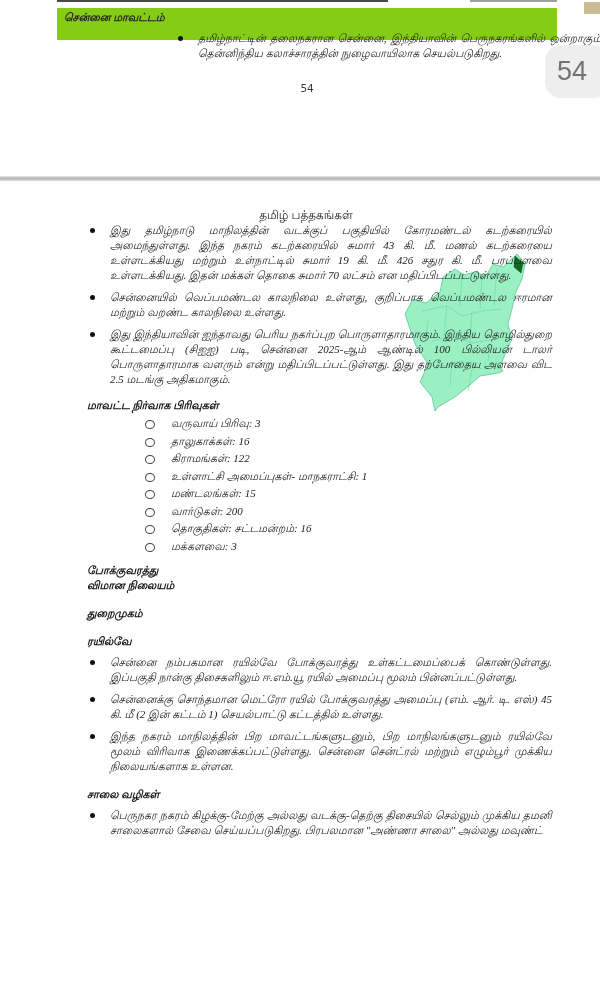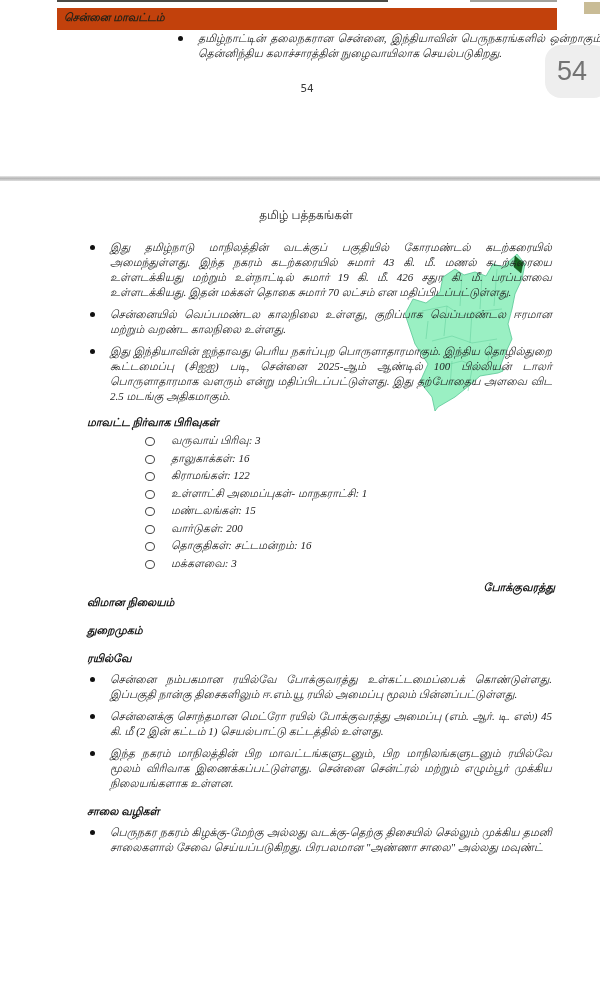--- a/index.html
+++ b/index.html
@@ -6,54 +6,54 @@
   .doc{
     position:relative;width:600px;height:1000px;background:#ffffff;
     overflow:hidden;font-family:"Liberation Serif",serif;color:#1c1c1c;
   }
   
   .top-sliver{position:absolute;top:0;height:2px;}
   .sliver-dark{left:57px;width:331px;background:#4b4a45;}
   .sliver-light{left:470px;width:87px;background:#a2a29c;}
   .sliver-tan{position:absolute;left:584px;top:2px;width:16px;height:12px;background:#c9bc96;}
   .district-header{
-    position:absolute;left:57px;top:8px;width:500px;height:22px;
-    background:#c2410c;box-sizing:border-box;padding:1px 0 16px 7px;
+    position:absolute;left:57px;top:8px;width:500px;height:32px;
+    background:#84cc16;box-sizing:border-box;padding:1px 0 16px 7px;
     font-size:11px;font-weight:bold;font-style:italic;color:#2a2317;line-height:16px;
   }
   .p54-bullet{position:absolute;left:88px;top:31px;width:464px;}
   .p54-num{position:absolute;left:57px;top:82px;width:500px;text-align:center;
     font-family:"DejaVu Sans Mono",monospace;font-size:11px;color:#3a3a3a;}
   .page-badge{
     position:absolute;left:545px;top:45px;width:64px;height:53px;background:#eeeeee;
     border-radius:16px;display:flex;align-items:center;justify-content:flex-start;
     padding-left:12px;box-sizing:border-box;
     font-family:"Liberation Sans",sans-serif;font-size:27px;color:#737373;
   }
   
   .page-separator{position:absolute;left:0;top:176px;width:600px;height:5px;
     background:linear-gradient(#e9e9e9,#b5b5b5 45%,#dedede);}
   
   .page55{position:absolute;left:0;top:181px;width:600px;}
   .p55-title{margin:27px 45px 0 57px;text-align:center;font-size:12px;color:#222;}
-  .bullets{margin-top:17px;}
+  .bullets{}
   .bullet-row{display:flex;margin:0 48px 7px 88px;}
   .bullet-marker{flex:0 0 22px;position:relative;}
   .bullet-marker::before{content:"";position:absolute;left:2px;top:5px;width:5px;height:5px;
     border-radius:50%;background:#111;}
   .bullet-text{flex:1;font-size:11px;line-height:15px;font-style:italic;text-align:justify;color:#1c1c1c;}
   .section-heading{margin:0 45px 3px 87px;font-size:11px;font-weight:bold;font-style:italic;color:#111;}
   .sublist{margin:4px 0 0 0;}
   .sub-row{display:flex;margin:0 0 5.5px 145px;align-items:flex-end;}
   .sub-marker{flex:0 0 8px;width:7px;height:7px;border:1px solid #444;border-radius:50%;
     margin:3px 16px 0 0;}
   .sub-text{font-size:11px;font-style:italic;line-height:11px;color:#1c1c1c;}
   .mt14{margin-top:14px;}
   .mt10{margin-top:12px;}
-  .tight{margin-bottom:1px;text-align:right;}
+  .tight{margin-bottom:1px;}
   
   .tn-map{position:absolute;left:402px;top:251px;width:135px;height:162px;}
   .tn-outline{stroke:#58c795;stroke-width:0.8;}
   .district-line{stroke:#62cf9d;fill:none;stroke-width:0.6;opacity:0.9;}
   .tn-highlight{stroke:#0d4715;stroke-width:0.5;}
 </style>
 </head>
 <body>
 
 <div class="doc">

